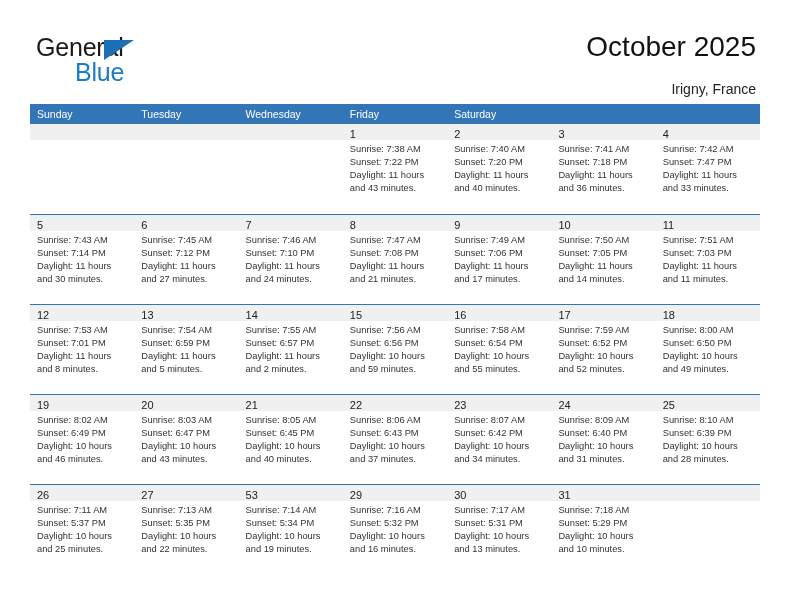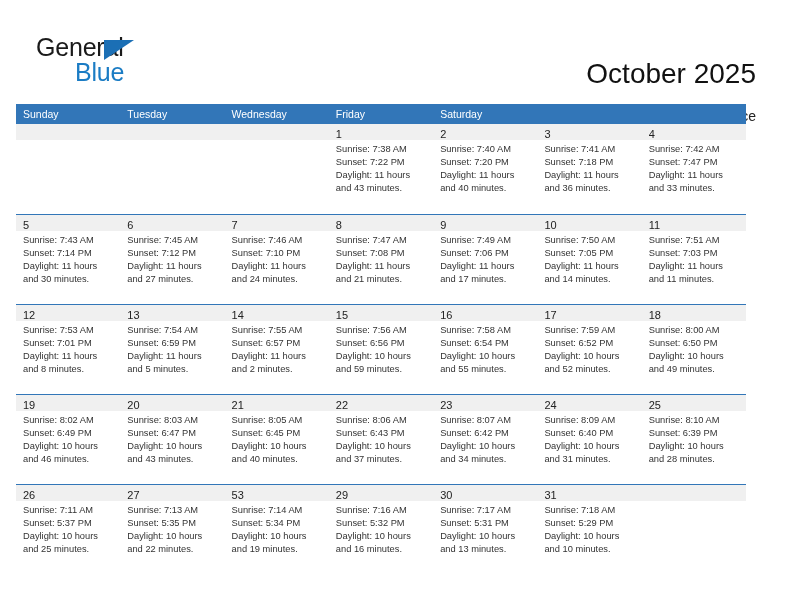--- a/index.html
+++ b/index.html
@@ -68,35 +68,34 @@
     right: 36px;
     top: 30px;
     text-align: right;
   }
   .cal-title {
     font-size: 28px;
     font-weight: 400;
     color: #111111;
     line-height: 34px;
     white-space: nowrap;
-    margin-top: 27px;
   }
   .cal-subtitle {
     margin-top: 16px;
     font-size: 14px;
     font-weight: 400;
     color: #222222;
     line-height: 18px;
     white-space: nowrap;
   }
 
   
   .calendar {
     position: absolute;
-    left: 16px;
+    left: 30px;
     top: 104px;
     width: 730px;
   }
   .weekday-row {
     display: flex;
     background: #3276b8;
     height: 20px;
   }
   .weekday {
     flex: 0 0 104.2857px;

